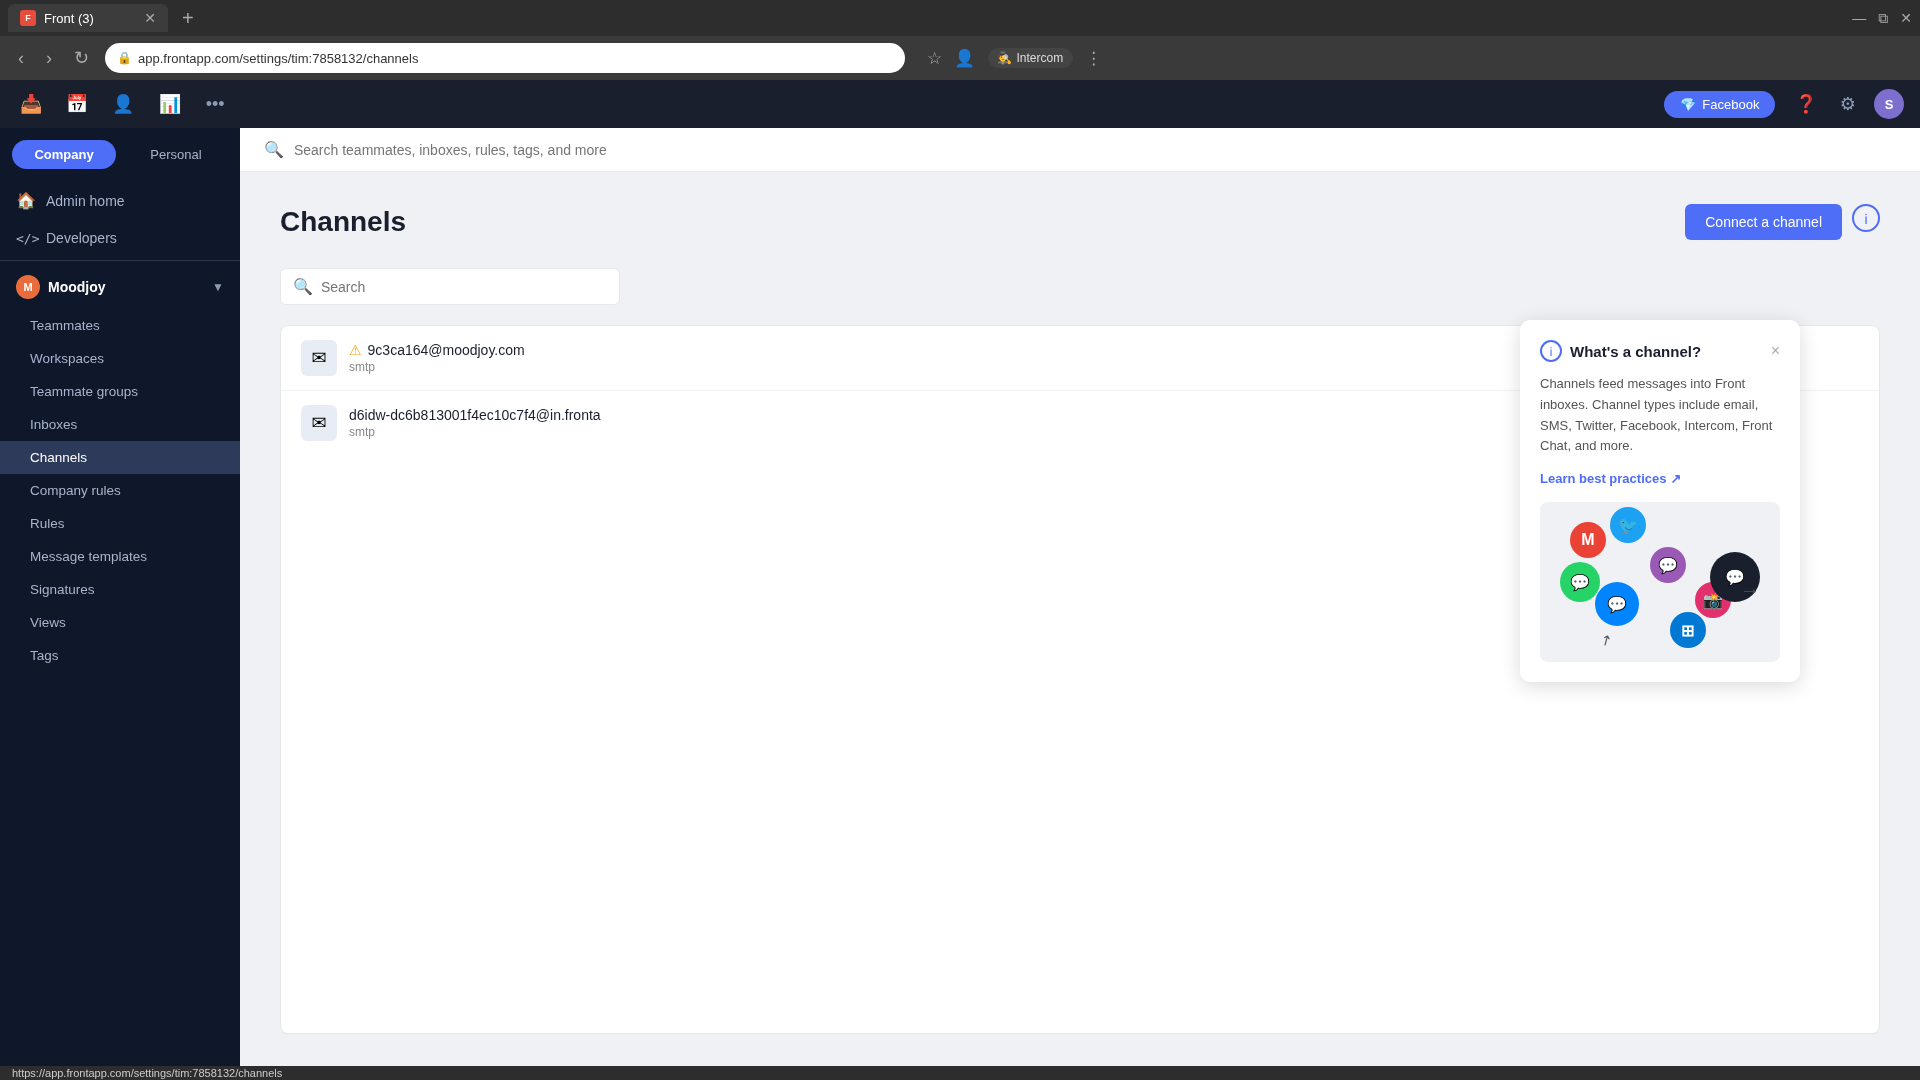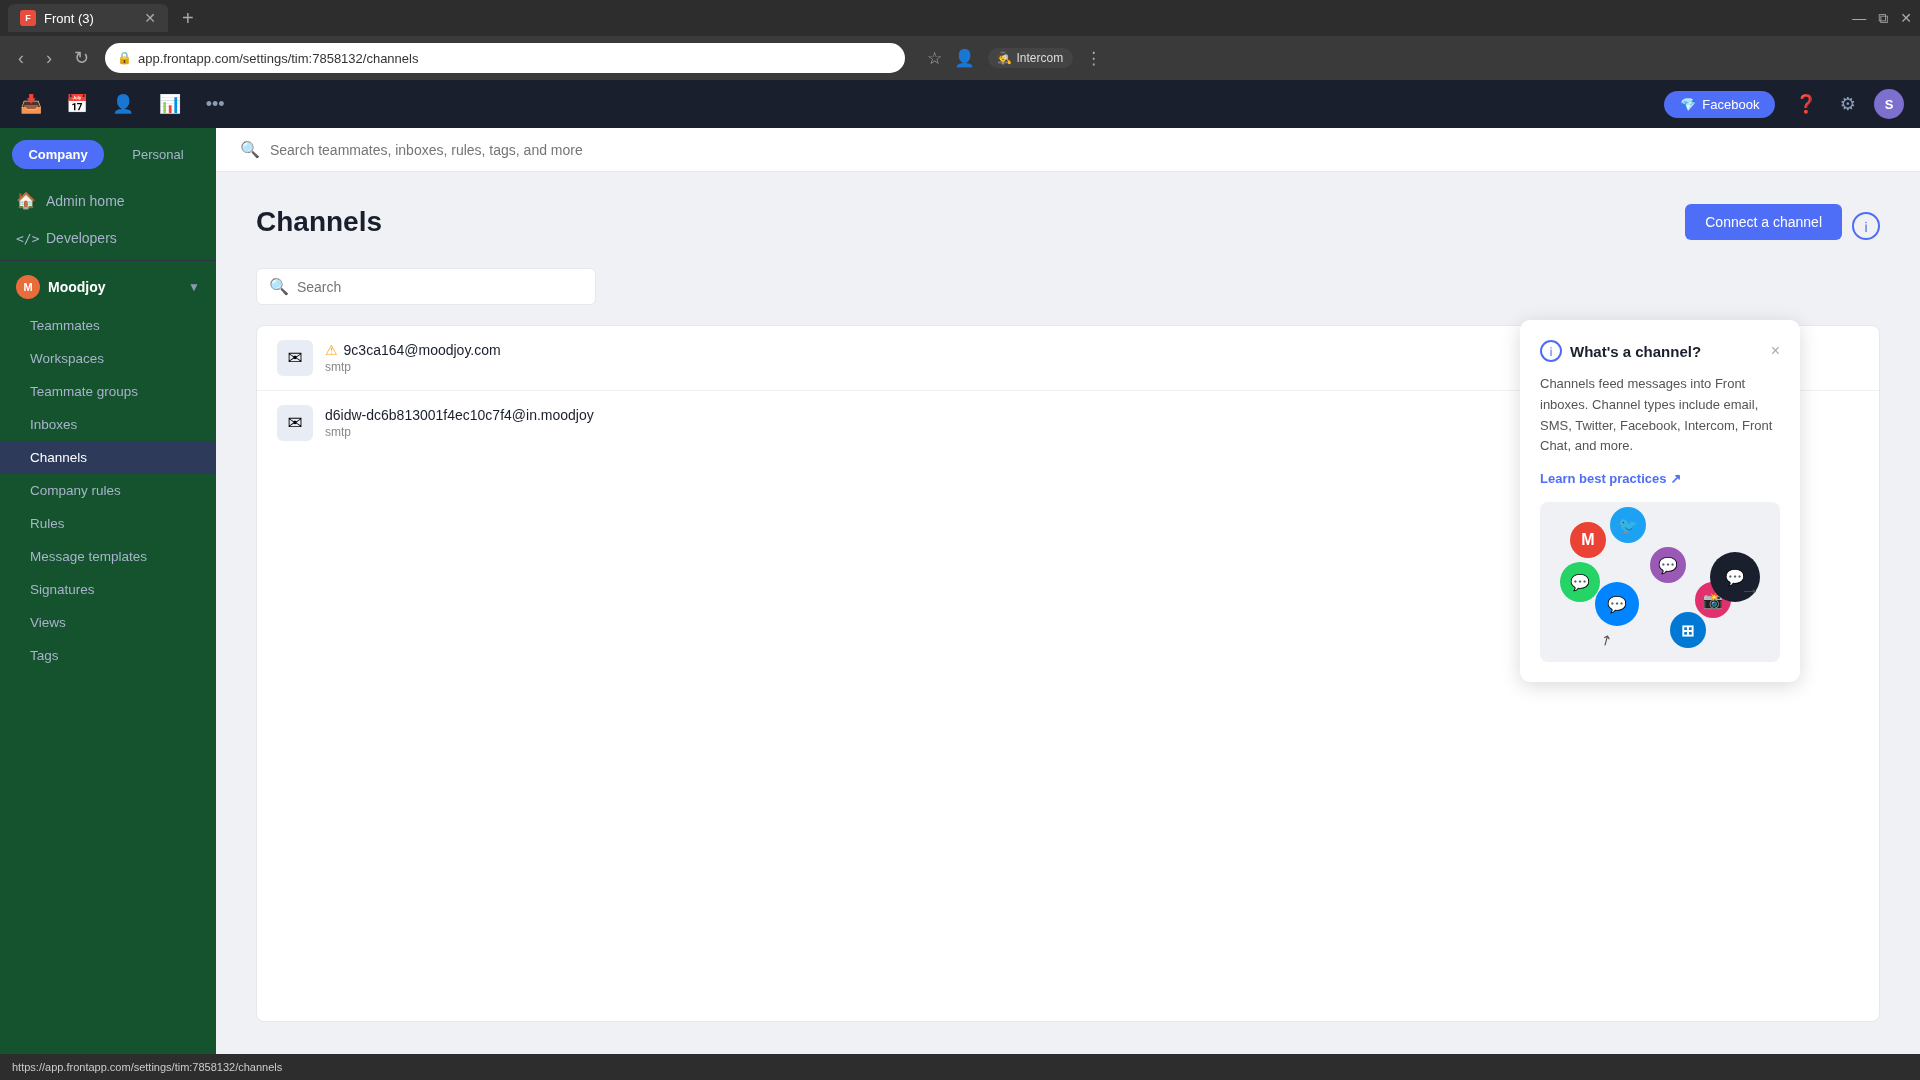--- a/index.html
+++ b/index.html
@@ -104,22 +104,22 @@
 
     
     .app-body {
       display: flex;
       flex: 1;
       overflow: hidden;
     }
 
     
     .sidebar {
-      width: 216px;
-      background: #14532d;
+      width: 240px;
+      background: #0f172a;
       display: flex;
       flex-direction: column;
       overflow-y: auto;
       flex-shrink: 0;
     }
     .sidebar-item {
       display: flex;
       align-items: center;
       padding: 10px 16px;
       color: #a8b4cc;
@@ -215,21 +215,21 @@
     }
     .info-circle {
       width: 28px; height: 28px;
       border: 2px solid #4f6ef7;
       border-radius: 50%;
       display: flex; align-items: center; justify-content: center;
       color: #4f6ef7;
       font-size: 14px;
       cursor: pointer;
     }
-    .page-header-right { display: flex; align-items: flex-end; gap: 10px; }
+    .page-header-right { display: flex; align-items: flex-start; gap: 10px; }
 
     
     .channel-search-box {
       background: #fff;
       border: 1px solid #e5e7eb;
       border-radius: 6px;
       padding: 8px 12px;
       display: flex;
       align-items: center;
       gap: 8px;
@@ -355,21 +355,21 @@
       border-radius: 50%;
       display: flex; align-items: center; justify-content: center;
       font-size: 16px;
       color: white;
       font-weight: bold;
     }
 
     
     .status-bar {
       background: #2d2d2d;
-      height: 26px;
+      height: 14px;
       display: flex;
       align-items: center;
       padding: 0 12px;
       font-size: 11px;
       color: #ccc;
     }
 
     
     ::-webkit-scrollbar { width: 6px; }
     ::-webkit-scrollbar-track { background: transparent; }
@@ -540,21 +540,21 @@
             <div class="inbox-icon red">📥</div>
             <span>UI Redesign</span>
           </div>
         </div>
 
         <div class="table-row">
           <div class="channel-name-cell">
             <div class="channel-icon">✉</div>
             <div class="channel-name-info">
               <div class="channel-email">
-                <span>d6idw-dc6b813001f4ec10c7f4@in.moodjoy</span>
+                <span>d6idw-dc6b813001f4ec10c7f4@in.fronta</span>
               </div>
               <div class="channel-type">smtp</div>
             </div>
           </div>
           <div class="routing-cell">
             <div class="inbox-icon purple">📥</div>
             <span>Demo Inbox</span>
           </div>
         </div>
       </div>

